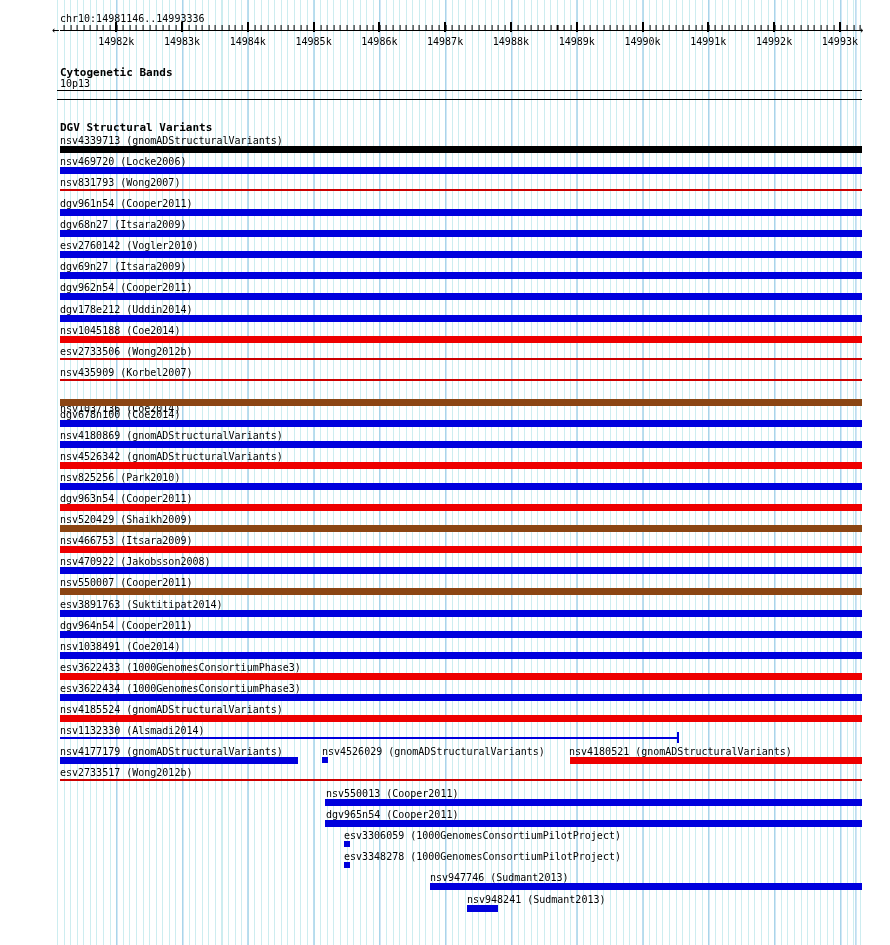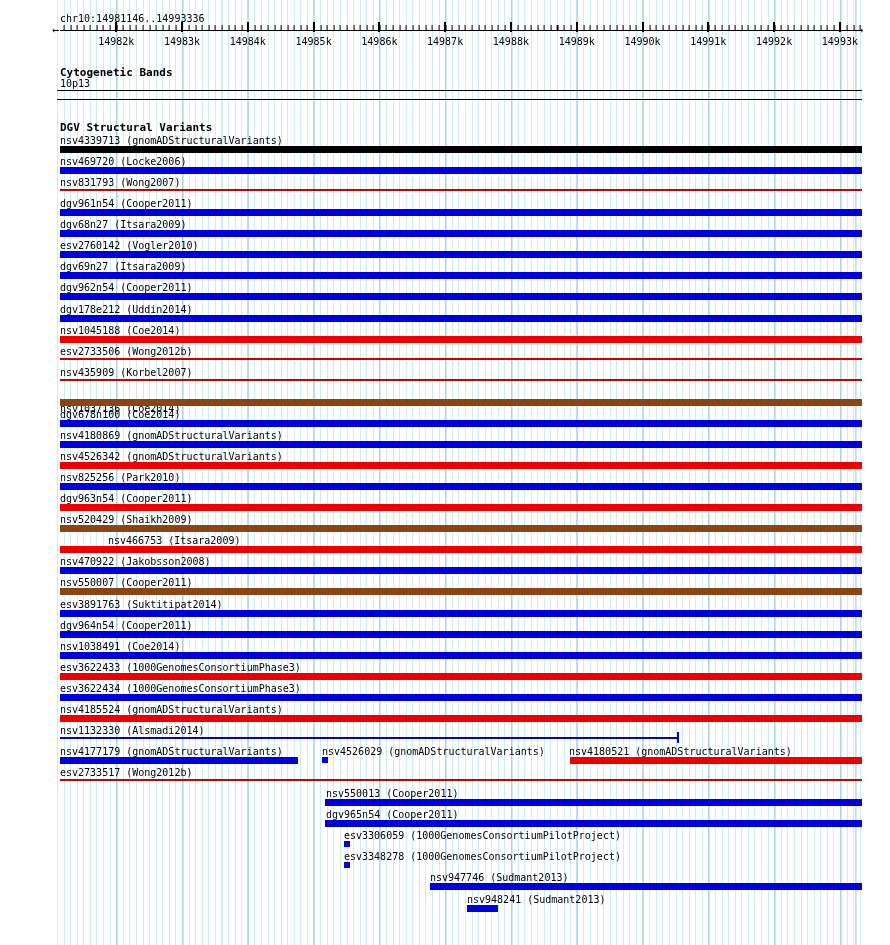--- a/index.html
+++ b/index.html
@@ -161,21 +161,21 @@
         </div>
         <div>
           <div class="v-label" style="left: 60px; top: 493px;">dgv963n54 (Cooper2011)</div>
           <div class="bar thick c-red" style="left: 60px; width: 802px; top: 504px;"></div>
         </div>
         <div>
           <div class="v-label" style="left: 60px; top: 514px; text-align: center;">nsv520429 (Shaikh2009)</div>
           <div class="bar thick c-brown" style="left: 60px; width: 802px; top: 525px;"></div>
         </div>
         <div>
-          <div class="v-label" style="left: 60px; top: 535px; margin-left: 48px;">nsv466753 (Itsara2009)</div>
+          <div class="v-label" style="left: 60px; top: 535px;">nsv466753 (Itsara2009)</div>
           <div class="bar thick c-red" style="left: 60px; width: 802px; top: 546px;"></div>
         </div>
         <div>
           <div class="v-label" style="left: 60px; top: 556px;">nsv470922 (Jakobsson2008)</div>
           <div class="bar thick c-blue" style="left: 60px; width: 802px; top: 567px;"></div>
         </div>
         <div>
           <div class="v-label" style="left: 60px; top: 577px;">nsv550007 (Cooper2011)</div>
           <div class="bar thick c-brown" style="left: 60px; width: 802px; top: 588px;"></div>
         </div>

